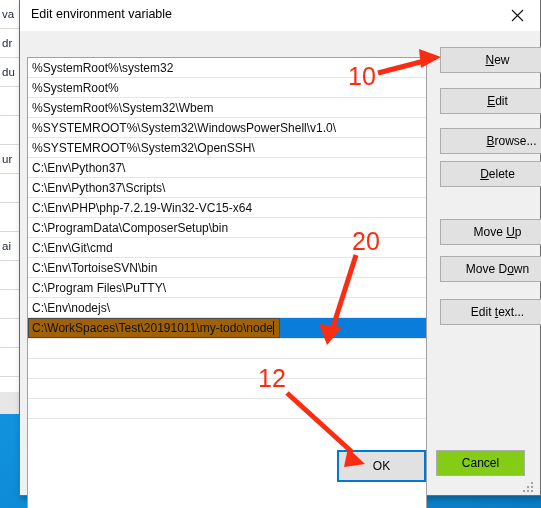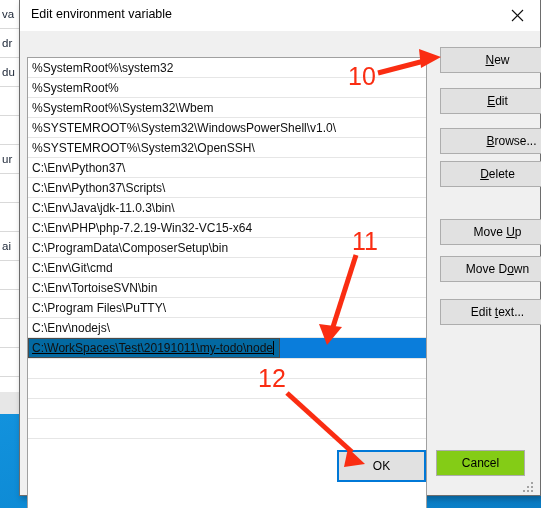--- a/index.html
+++ b/index.html
@@ -127,27 +127,26 @@
     height: 21px;
     box-sizing: border-box;
     background: #0a7ddb;
     display: flex;
     align-items: stretch;
     border-bottom: 1px solid #e6e6e6;
     position: relative;
   }
   #edit-input-wrap {
     width: 252px;
-    background: #0369a1;
+    background: #a16207;
     border: 1px solid #4a4a4a;
     box-sizing: border-box;
     display: flex;
     align-items: center;
     position: relative;
-    text-decoration: underline;
   }
   #edit-input-value {
     font-size: 12px;
     color: #101010;
     padding-left: 3px;
     white-space: nowrap;
     font-family: "Liberation Sans", sans-serif;
   }
   #text-caret {
     width: 1px;
@@ -270,21 +269,20 @@
   </div>
 
   <div id="path-list">
     <div class="path-row">%SystemRoot%\system32</div>
     <div class="path-row">%SystemRoot%</div>
     <div class="path-row">%SystemRoot%\System32\Wbem</div>
     <div class="path-row">%SYSTEMROOT%\System32\WindowsPowerShell\v1.0\</div>
     <div class="path-row">%SYSTEMROOT%\System32\OpenSSH\</div>
     <div class="path-row">C:\Env\Python37\</div>
     <div class="path-row">C:\Env\Python37\Scripts\</div>
-    <div class="path-row">C:\Env\Java\jdk-11.0.3\bin\</div>
     <div class="path-row">C:\Env\PHP\php-7.2.19-Win32-VC15-x64</div>
     <div class="path-row">C:\ProgramData\ComposerSetup\bin</div>
     <div class="path-row">C:\Env\Git\cmd</div>
     <div class="path-row">C:\Env\TortoiseSVN\bin</div>
     <div class="path-row">C:\Program Files\PuTTY\</div>
     <div class="path-row">C:\Env\nodejs\</div>
 
     <div id="editing-row">
       <div id="edit-input-wrap">
         <span id="edit-input-value">C:\WorkSpaces\Test\20191011\my-todo\node</span>
@@ -350,15 +348,15 @@
       <line x1="356" y1="255" x2="332" y2="330" stroke="#fa2d12" stroke-width="5"></line>
       <polygon points="327,345 342,327 319,324" fill="#fa2d12"></polygon>
     </g>
 
     <g>
       <line x1="287" y1="393" x2="352" y2="452" stroke="#fa2d12" stroke-width="5"></line>
       <polygon points="365,464 348,448 344,467" fill="#fa2d12"></polygon>
     </g>
   </svg>
   <div class="annot-num" style="left:348px; top:64px;">10</div>
-  <div class="annot-num" style="left:352px; top:229px;">11</div>
+  <div class="annot-num" style="left:352px; top:229px;">20</div>
   <div class="annot-num" style="left:258px; top:366px;">12</div>
 </div>
 
 </body></html>

